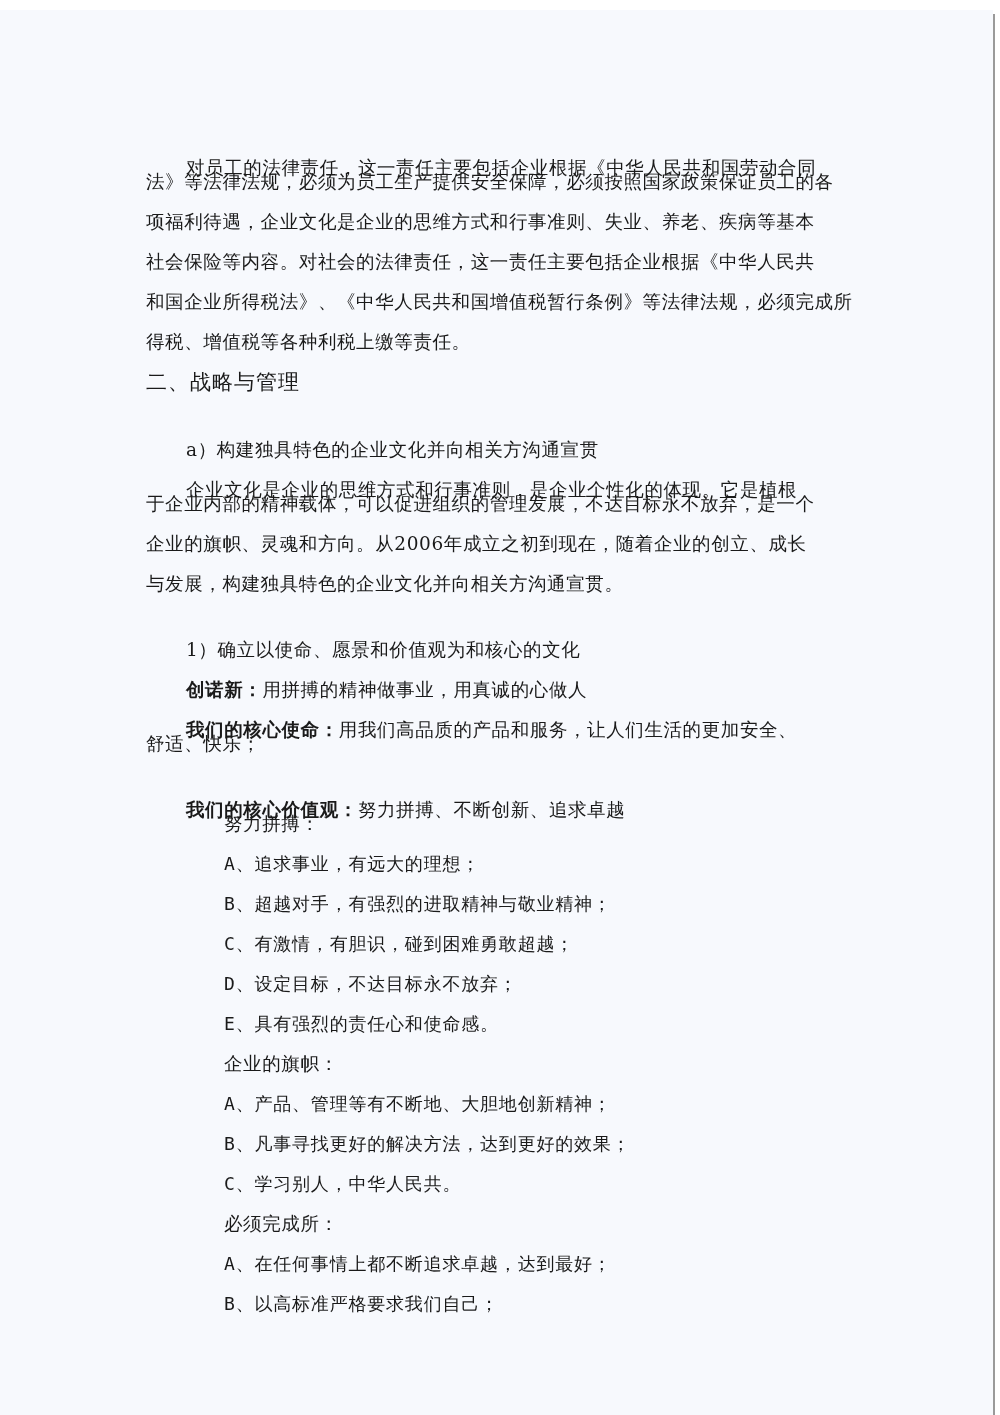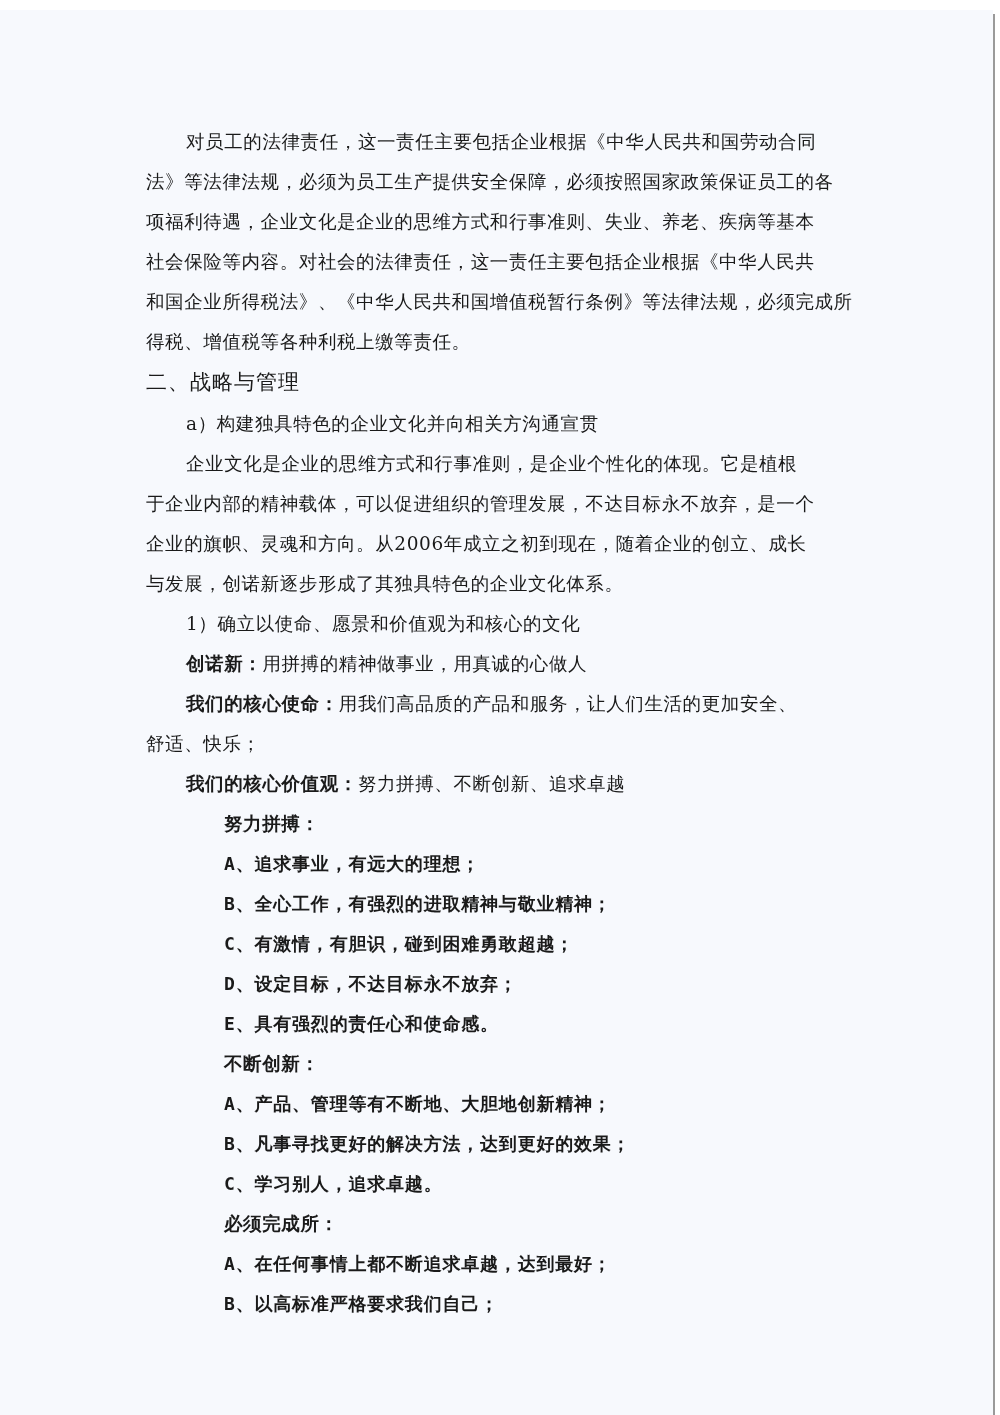--- a/index.html
+++ b/index.html
@@ -46,22 +46,22 @@
     width: 700px;
   }
   .line {
     position: absolute;
     left: 0;
     white-space: nowrap;
     font-size: 18.5px;
     line-height: 24px;
     letter-spacing: 0.6px;
   }
-  .line.indent1 { left: 40px; }
-  .line.indent2 { left: 78px; font-weight: bold; }
+  .line.indent1 { left: 40px; margin-top: 26px; }
+  .line.indent2 { left: 78px; }
   .heading {
     font-size: 21px;
     letter-spacing: 1px;
   }
   .bold-label {
     font-weight: bold;
   }
   .list-item {
     font-family: "DejaVu Sans Mono", "Liberation Mono", monospace;
     font-size: 18px;
@@ -83,46 +83,46 @@
   <div class="line" style="top:122px">社会保险等内容。对社会的法律责任，这一责任主要包括企业根据《中华人民共</div>
   <div class="line" style="top:162px">和国企业所得税法》、《中华人民共和国增值税暂行条例》等法律法规，必须完成所</div>
   <div class="line" style="top:202px">得税、增值税等各种利税上缴等责任。</div>
 
   <div class="line heading" style="top:242px">二、战略与管理</div>
 
   <div class="line indent1" style="top:284px">a）构建独具特色的企业文化并向相关方沟通宣贯</div>
   <div class="line indent1" style="top:324px">企业文化是企业的思维方式和行事准则，是企业个性化的体现。它是植根</div>
   <div class="line" style="top:364px">于企业内部的精神载体，可以促进组织的管理发展，不达目标永不放弃，是一个</div>
   <div class="line" style="top:404px">企业的旗帜、灵魂和方向。从2006年成立之初到现在，随着企业的创立、成长</div>
-  <div class="line" style="top:444px">与发展，创诺新逐步形成了其独具特色的企业文化体系。</div>
+  <div class="line" style="top:444px">与发展，构建独具特色的企业文化并向相关方沟通宣贯。</div>
 
   <div class="line indent1" style="top:484px">1）确立以使命、愿景和价值观为和核心的文化</div>
 
   <div class="line indent1" style="top:524px">
     <span class="bold-label">创诺新：</span><span>用拼搏的精神做事业，用真诚的心做人</span>
   </div>
 
   <div class="line indent1" style="top:564px">
     <span class="bold-label">我们的核心使命：</span><span>用我们高品质的产品和服务，让人们生活的更加安全、</span>
   </div>
   <div class="line" style="top:604px">舒适、快乐；</div>
 
   <div class="line indent1" style="top:644px">
     <span class="bold-label">我们的核心价值观：</span><span>努力拼搏、不断创新、追求卓越</span>
   </div>
 
   <div class="line indent2" style="top:684px">努力拼搏：</div>
   <div class="line indent2 list-item" style="top:724px">A、追求事业，有远大的理想；</div>
-  <div class="line indent2 list-item" style="top:764px">B、全心工作，有强烈的进取精神与敬业精神；</div>
+  <div class="line indent2 list-item" style="top:764px">B、超越对手，有强烈的进取精神与敬业精神；</div>
   <div class="line indent2 list-item" style="top:804px">C、有激情，有胆识，碰到困难勇敢超越；</div>
   <div class="line indent2 list-item" style="top:844px">D、设定目标，不达目标永不放弃；</div>
   <div class="line indent2 list-item" style="top:884px">E、具有强烈的责任心和使命感。</div>
 
-  <div class="line indent2" style="top:924px">不断创新：</div>
+  <div class="line indent2" style="top:924px">企业的旗帜：</div>
   <div class="line indent2 list-item" style="top:964px">A、产品、管理等有不断地、大胆地创新精神；</div>
   <div class="line indent2 list-item" style="top:1004px">B、凡事寻找更好的解决方法，达到更好的效果；</div>
-  <div class="line indent2 list-item" style="top:1044px">C、学习别人，追求卓越。</div>
+  <div class="line indent2 list-item" style="top:1044px">C、学习别人，中华人民共。</div>
 
   <div class="line indent2" style="top:1084px">必须完成所：</div>
   <div class="line indent2 list-item" style="top:1124px">A、在任何事情上都不断追求卓越，达到最好；</div>
   <div class="line indent2 list-item" style="top:1164px">B、以高标准严格要求我们自己；</div>
 
 </div>
 
 </body></html>

